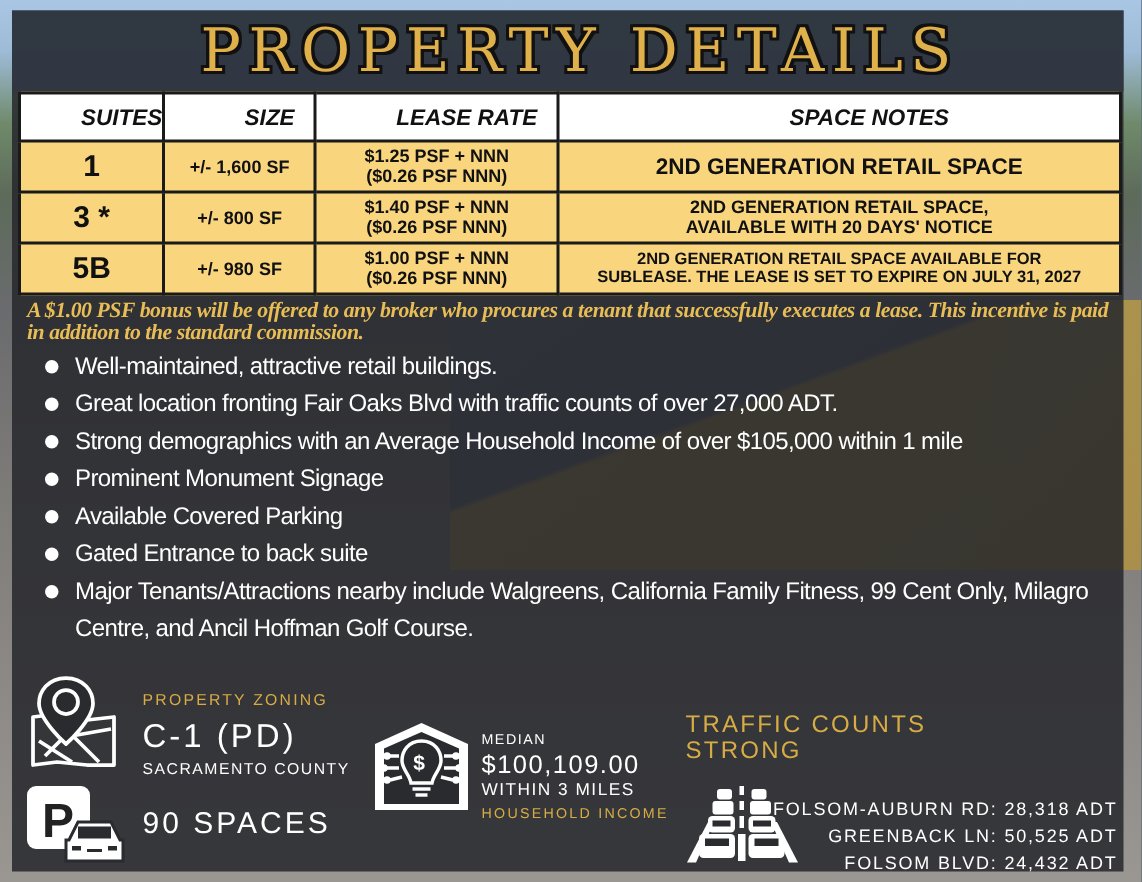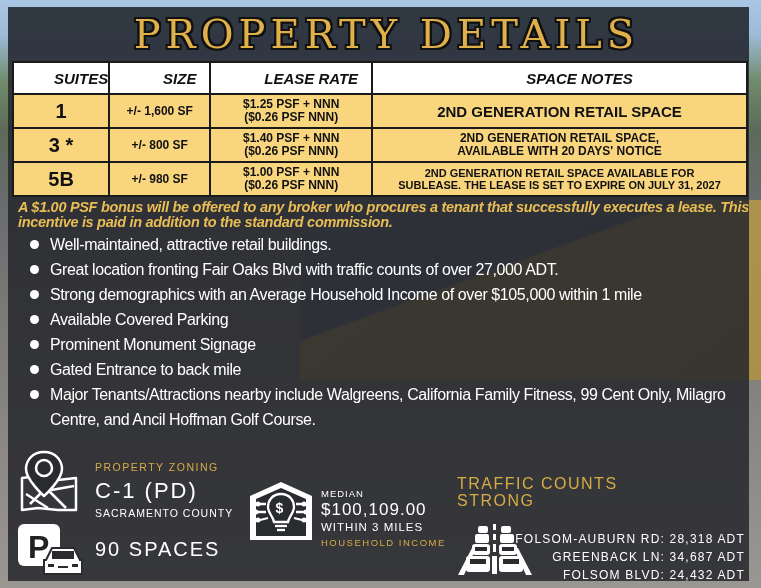--- a/index.html
+++ b/index.html
@@ -50,21 +50,21 @@
       background: #ffffff; height: 32px;
       font-style: italic; font-size: 15px; padding-left: 40px;
     }
     table.lease td { height: 34px; font-size: 12px; line-height: 13px; }
     table.lease td.suite { font-size: 20px; }
     table.lease td.note { font-size: 12px; }
     table.lease td.note.big { font-size: 15px; }
     table.lease td.note.small { font-size: 11px; line-height: 12px; }
     .bonus {
       position: absolute; left: 18px; top: 200px; width: 735px;
-      font-family: Liberation Sans, sans-serif; font-style: italic; font-weight: bold;
+      font-family: Liberation Serif, serif; font-style: italic; font-weight: bold;
       font-size: 14.5px; line-height: 15px; color: #e8bd55;
       letter-spacing: -0.3px;
     }
     ul.features {
       position: absolute; left: 24px; top: 232px; width: 735px;
       list-style: none;
     }
     ul.features li {
       position: relative; padding-left: 26px;
       font-family: "Liberation Sans", sans-serif;
@@ -155,23 +155,23 @@
     </tr>
   </tbody>
 </table>
 
 <div class="bonus">A $1.00 PSF bonus will be offered to any broker who procures a tenant that successfully executes a lease. This incentive is paid in addition to the standard commission.</div>
 
 <ul class="features">
   <li>Well-maintained, attractive retail buildings.</li>
   <li>Great location fronting Fair Oaks Blvd with traffic counts of over 27,000 ADT.</li>
   <li>Strong demographics with an Average Household Income of over $105,000 within 1 mile</li>
+  <li>Prominent Monument Signage</li>
   <li>Available Covered Parking</li>
-  <li>Prominent Monument Signage</li>
-  <li>Gated Entrance to back mile</li>
+  <li>Gated Entrance to back suite</li>
   <li>Major Tenants/Attractions nearby include Walgreens, California Family Fitness, 99 Cent Only, Milagro Centre, and Ancil Hoffman Golf Course.</li>
 </ul>
 
 <svg class="icon" style="left:18px;top:448px" width="62" height="64" viewBox="0 0 62 64">
   <g fill="none" stroke="#fff" stroke-width="2.5" stroke-linejoin="round">
     <polygon points="4,30 20,28 40,32 58,30 58,62 40,62 20,60 4,62"></polygon>
     <path d="M8,46 L30,60 M22,44 L56,38 M28,40 L48,60 M12,56 L26,42"></path>
     <path d="M26,4 C14,4 8,13 8,21 C8,32 26,48 26,48 C26,48 44,32 44,21 C44,13 38,4 26,4 Z" fill="#2a2b2e"></path>
     <circle cx="26" cy="20" r="8"></circle>
   </g>
@@ -243,15 +243,15 @@
   <g fill="#2a2b2e">
     <rect x="22" y="39" width="16" height="5"></rect>
       <rect x="55" y="39" width="16" height="5"></rect>
     <rect x="27" y="27" width="12" height="4"></rect>
       <rect x="54" y="27" width="12" height="4"></rect>
   </g>
 </svg>
 
 <div class="bottom traffic-list">
   <div>FOLSOM-AUBURN RD: 28,318 ADT</div>
-  <div>GREENBACK LN: 34,687  ADT</div>
+  <div>GREENBACK LN: 50,525  ADT</div>
   <div>FOLSOM BLVD: 24,432 ADT</div>
 </div>
 
 </body></html>

